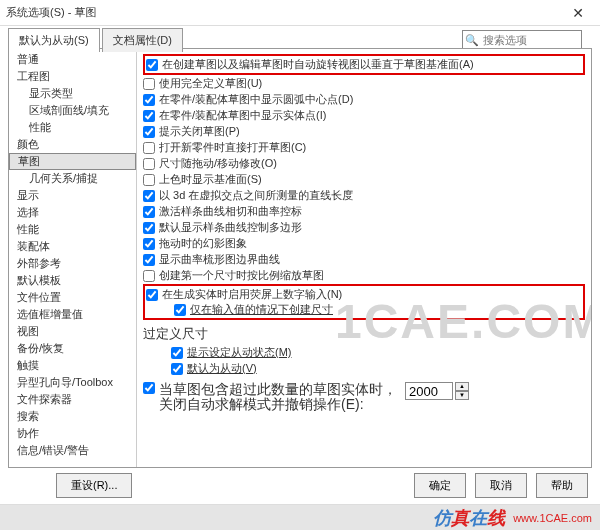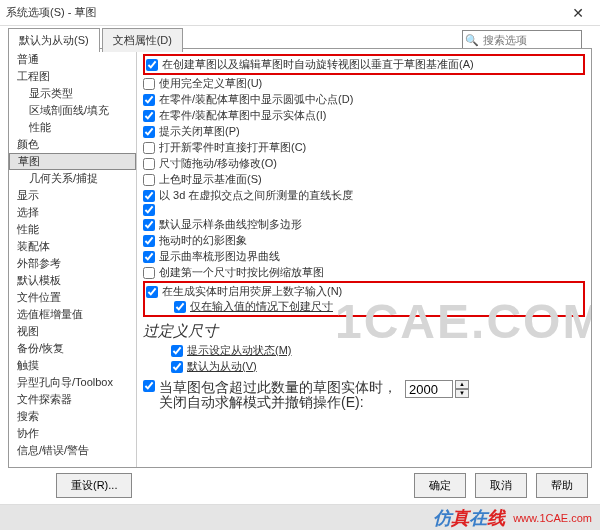--- a/index.html
+++ b/index.html
@@ -18,21 +18,21 @@
 .tree { list-style: none; font-size: 11px; }
 .tree li { padding: 1px 4px 1px 8px; white-space: nowrap; cursor: pointer; line-height: 15px; }
 .tree li.indent { padding-left: 20px; }
 .tree li.selected { background: #e3e3e3; border: 1px solid #888; padding-top: 0; padding-bottom: 0; }
 .options { flex: 1; padding: 4px 6px; overflow-y: auto; position: relative; }
 .opt-row { display: flex; align-items: center; margin: 1px 0; font-size: 11px; line-height: 15px; }
 .opt-row input[type=checkbox] { margin-right: 4px; width: 12px; height: 12px; }
 .opt-row.hl { border: 2px solid #d00; padding: 1px; }
 .opt-row.indent { padding-left: 28px; text-decoration: underline; }
 .opt-group { margin-top: 5px; }
-.opt-label { margin: 4px 0 2px 0; font-size: 15px; font-style: italic; }
+.opt-label { margin: 4px 0 2px 0; font-size: 13px; }
 .num-input { width: 48px; border: 1px solid #888; height: 18px; font-size: 13px; padding: 0 3px; margin-left: 6px; }
 .spinner { display: inline-flex; flex-direction: column; margin-left: 2px; }
 .spinner button { width: 14px; height: 9px; font-size: 6px; line-height: 7px; padding: 0; border: 1px solid #888; background: #f0f0f0; cursor: pointer; }
 .multi-note { font-size: 14px; line-height: 15px; }
 .footer { position: absolute; bottom: 28px; left: 0; right: 0; height: 34px; display: flex; align-items: center; justify-content: space-between; padding: 0 12px; }
 .btn { padding: 4px 14px; border: 1px solid #888; background: #f0f0f0; font-size: 11px; cursor: pointer; margin-left: 6px; }
 .btn.reset { margin-left: 44px; }
 .watermark { position: absolute; top: 245px; left: 198px; font-size: 48px; color: #d6d6d6; font-weight: bold; letter-spacing: 2px; pointer-events: none; font-family: Arial; }
 .bottom-brand { position: absolute; bottom: 0; left: 0; right: 0; height: 26px; display: flex; align-items: center; justify-content: flex-end; padding: 0 8px; border-top: 1px solid #ddd; background: #e5e5e5; }
 .brand-text { font-size: 18px; font-weight: 600; }
@@ -124,20 +124,21 @@
     <div class="opt-row">
         <input type="checkbox" style="">
         <span>上色时显示基准面(S)</span>
       </div>
     <div class="opt-row">
         <input type="checkbox" checked="" style="">
         <span>以 3d 在虚拟交点之间所测量的直线长度</span>
       </div>
     <div class="opt-row">
         <input type="checkbox" checked="" style="">
+        <span>激活样条曲线相切和曲率控标</span>
       </div>
     <div class="opt-row">
         <input type="checkbox" checked="" style="">
         <span>默认显示样条曲线控制多边形</span>
       </div>
     <div class="opt-row">
         <input type="checkbox" checked="" style="">
         <span>拖动时的幻影图象</span>
       </div>
     <div class="opt-row">

